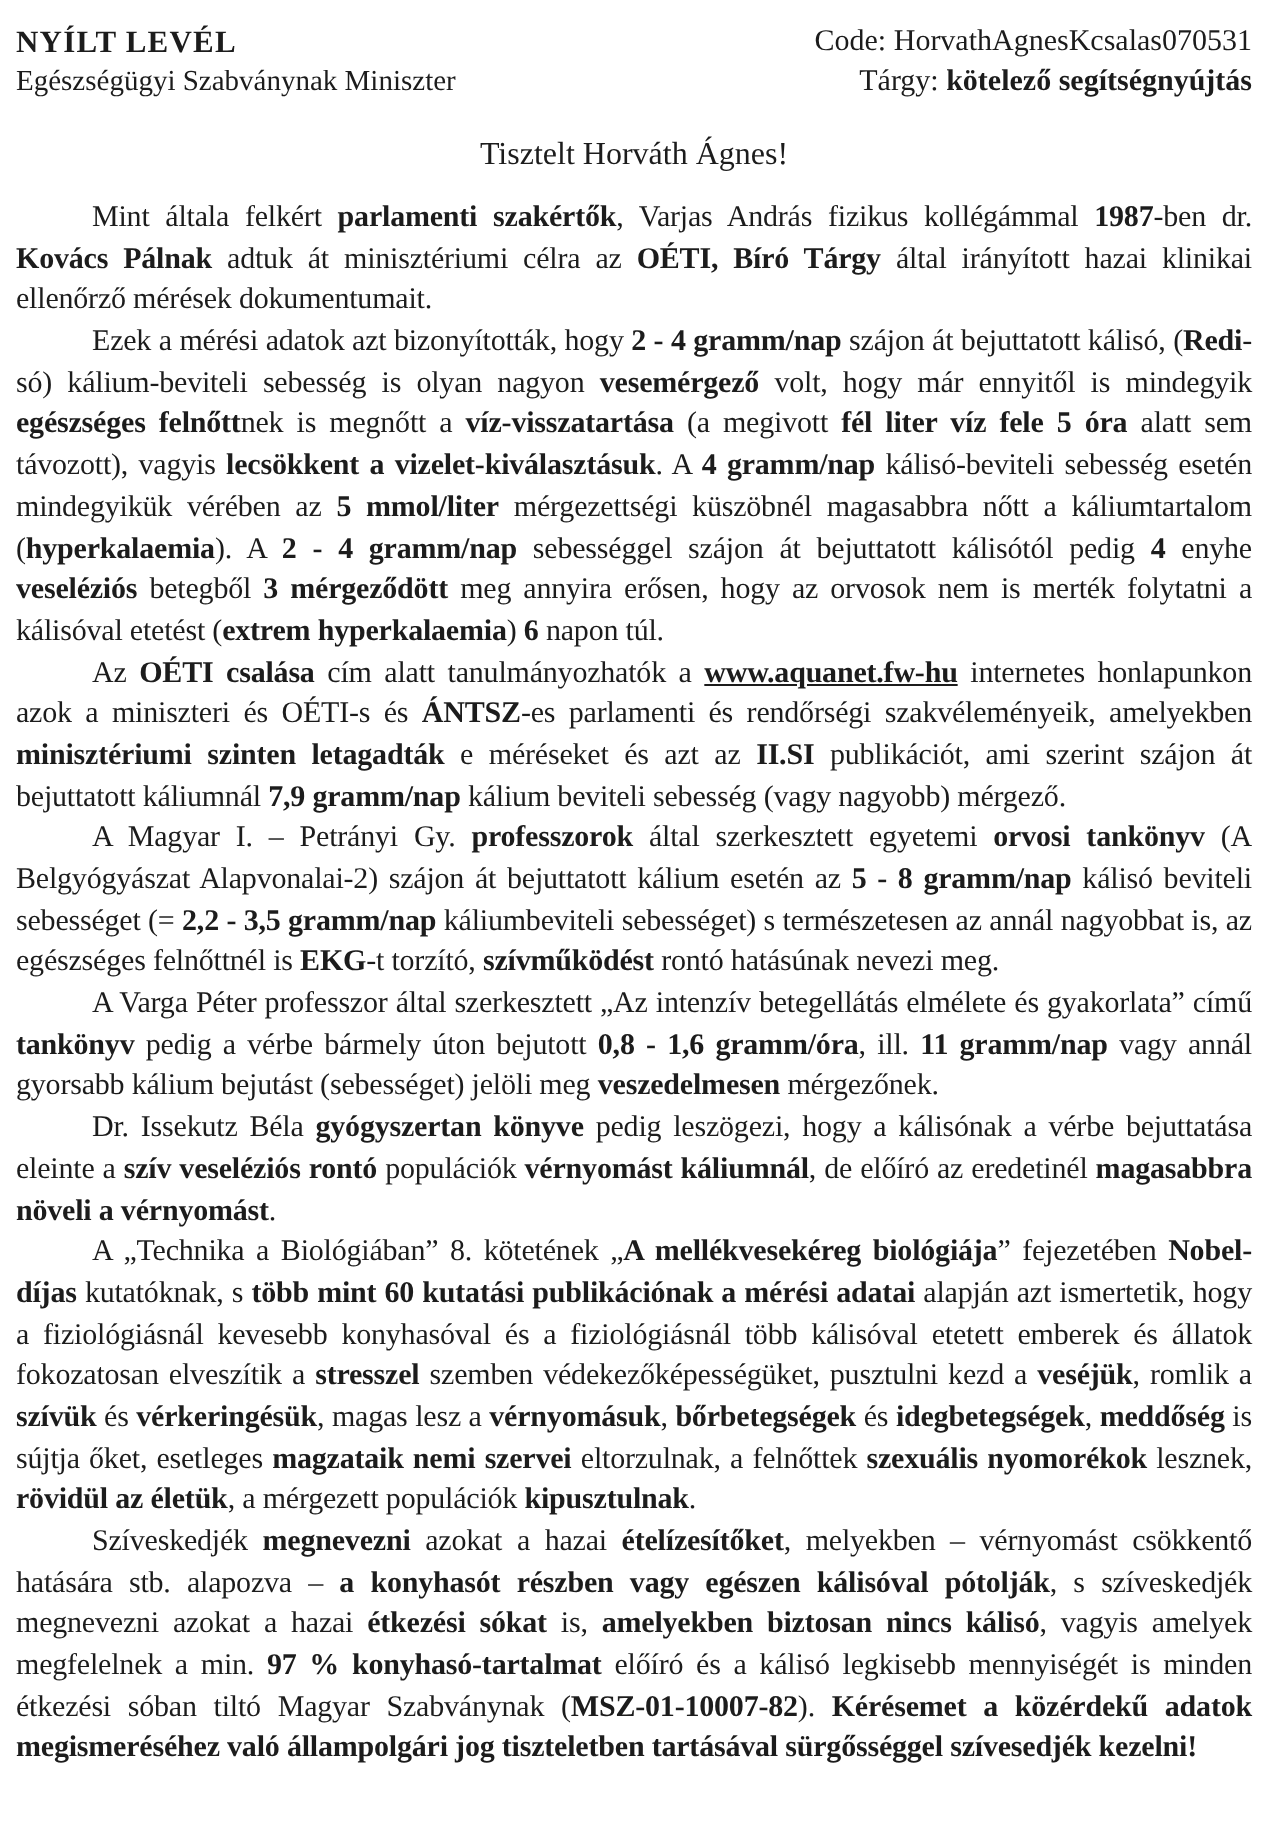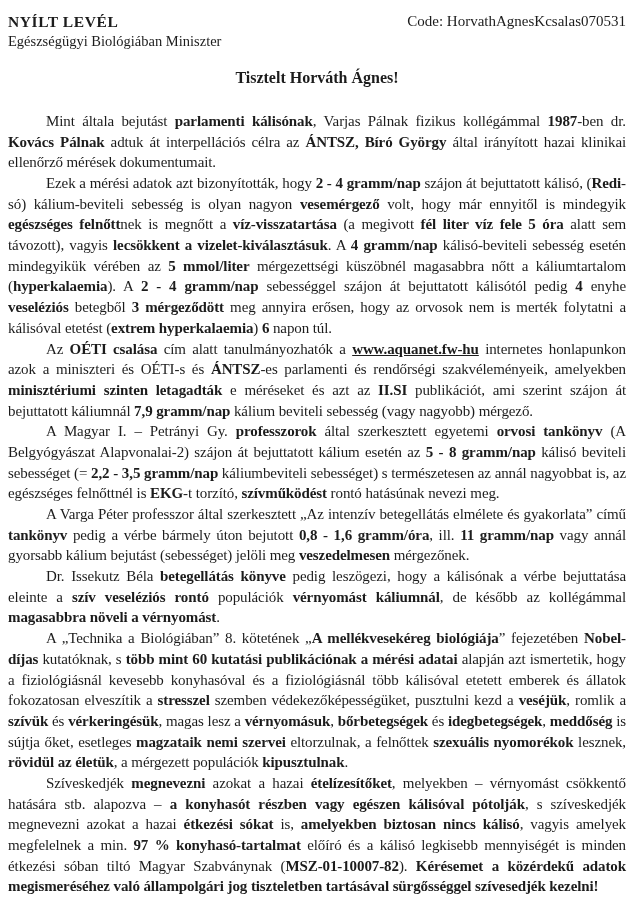--- a/index.html
+++ b/index.html
@@ -12,49 +12,50 @@
   .page{box-sizing:border-box;width:634px;height:822px;padding:12px 8px 6px 8px;position:relative;}
 
   
   .hdr{display:flex;justify-content:space-between;align-items:flex-start;font-size:15px;line-height:1.3;}
   .hdr-left .doc-type{font-weight:bold;font-size:15.5px;letter-spacing:.6px;}
   .hdr-left .addressee{font-size:14.5px;}
   .hdr-right{text-align:right;font-size:15px;}
   .hdr-right .subject-value{font-weight:bold;}
 
   
-  .salutation{text-align:center;font-weight:bold;font-size:16px;margin:18px 0 24px 0;}
+  .salutation{text-align:center;font-weight:normal;font-size:16px;margin:18px 0 12px 0;}
 
   
   .bodytext{font-size:15px;line-height:1.38;text-align:justify;letter-spacing:-0.1px;}
   .para{margin:0;text-indent:38px;}
   .para span.b{font-weight:bold;}
   .para span.u{text-decoration:underline;font-family:Liberation Serif, serif;}
 </style>
 </head>
 <body>
 
 <div class="page">
 
   <div class="hdr">
     <div class="hdr-left">
       <div class="doc-type">NYÍLT LEVÉL</div>
-      <div class="addressee">Egészségügyi Biológiában Miniszter</div>
+      <div class="addressee">Egészségügyi Szabványnak Miniszter</div>
     </div>
     <div class="hdr-right">
       <div class="code-line"><span>Code:</span> <span>HorvathAgnesKcsalas070531</span></div>
+      <div class="subject-line"><span>Tárgy:</span> <span class="subject-value">kötelező segítségnyújtás</span></div>
     </div>
   </div>
 
   <div class="salutation">Tisztelt Horváth Ágnes!</div>
 
   <div class="bodytext">
-    <p class="para"><span>Mint általa bejutást </span><span class="b">parlamenti kálisónak</span><span>, Varjas Pálnak fizikus kollégámmal </span><span class="b">1987</span><span>-ben dr. </span><span class="b">Kovács Pálnak</span><span> adtuk át interpellációs célra az </span><span class="b">ÁNTSZ, Bíró György</span><span> által irányított hazai klinikai ellenőrző mérések dokumentumait.</span></p>
+    <p class="para"><span>Mint általa felkért </span><span class="b">parlamenti szakértők</span><span>, Varjas András fizikus kollégámmal </span><span class="b">1987</span><span>-ben dr. </span><span class="b">Kovács Pálnak</span><span> adtuk át minisztériumi célra az </span><span class="b">OÉTI, Bíró Tárgy</span><span> által irányított hazai klinikai ellenőrző mérések dokumentumait.</span></p>
     <p class="para"><span>Ezek a mérési adatok azt bizonyították, hogy </span><span class="b">2 - 4 gramm/nap</span><span> szájon át bejuttatott kálisó, (</span><span class="b">Redi</span><span>-só) kálium-beviteli sebesség is olyan nagyon </span><span class="b">vesemérgező</span><span> volt, hogy már ennyitől is mindegyik </span><span class="b">egészséges felnőtt</span><span>nek is megnőtt a </span><span class="b">víz-visszatartása</span><span> (a megivott </span><span class="b">fél liter víz fele 5 óra</span><span> alatt sem távozott), vagyis </span><span class="b">lecsökkent a vizelet-kiválasztásuk</span><span>. A </span><span class="b">4 gramm/nap</span><span> kálisó-beviteli sebesség esetén mindegyikük vérében az </span><span class="b">5 mmol/liter</span><span> mérgezettségi küszöbnél magasabbra nőtt a káliumtartalom (</span><span class="b">hyperkalaemia</span><span>). A </span><span class="b">2 - 4 gramm/nap</span><span> sebességgel szájon át bejuttatott kálisótól pedig </span><span class="b">4</span><span> enyhe </span><span class="b">veseléziós</span><span> betegből </span><span class="b">3 mérgeződött</span><span> meg annyira erősen, hogy az orvosok nem is merték folytatni a kálisóval etetést (</span><span class="b">extrem hyperkalaemia</span><span>) </span><span class="b">6</span><span> napon túl.</span></p>
     <p class="para"><span>Az </span><span class="b">OÉTI csalása</span><span> cím alatt tanulmányozhatók a </span><span class="b u">www.aquanet.fw-hu</span><span> internetes honlapunkon azok a miniszteri és OÉTI-s és </span><span class="b">ÁNTSZ</span><span>-es parlamenti és rendőrségi szakvéleményeik, amelyekben </span><span class="b">minisztériumi szinten letagadták</span><span> e méréseket és azt az </span><span class="b">II.SI</span><span> publikációt, ami szerint szájon át bejuttatott káliumnál </span><span class="b">7,9 gramm/nap</span><span> kálium beviteli sebesség (vagy nagyobb) mérgező.</span></p>
     <p class="para"><span>A Magyar I. – Petrányi Gy. </span><span class="b">professzorok</span><span> által szerkesztett egyetemi </span><span class="b">orvosi tankönyv</span><span> (A Belgyógyászat Alapvonalai-2) szájon át bejuttatott kálium esetén az </span><span class="b">5 - 8 gramm/nap</span><span> kálisó beviteli sebességet (= </span><span class="b">2,2 - 3,5 gramm/nap</span><span> káliumbeviteli sebességet) s természetesen az annál nagyobbat is, az egészséges felnőttnél is </span><span class="b">EKG</span><span>-t torzító, </span><span class="b">szívműködést</span><span> rontó hatásúnak nevezi meg.</span></p>
     <p class="para"><span>A Varga Péter professzor által szerkesztett „Az intenzív betegellátás elmélete és gyakorlata” című </span><span class="b">tankönyv</span><span> pedig a vérbe bármely úton bejutott </span><span class="b">0,8 - 1,6 gramm/óra</span><span>, ill. </span><span class="b">11 gramm/nap</span><span> vagy annál gyorsabb kálium bejutást (sebességet) jelöli meg </span><span class="b">veszedelmesen</span><span> mérgezőnek.</span></p>
-    <p class="para"><span>Dr. Issekutz Béla </span><span class="b">betegellátás könyve</span><span> pedig leszögezi, hogy a kálisónak a vérbe bejuttatása eleinte a </span><span class="b">szív veseléziós rontó</span><span> populációk </span><span class="b">vérnyomást káliumnál</span><span>, de később az kollégámmal </span><span class="b">magasabbra növeli a vérnyomást</span><span>.</span></p>
+    <p class="para"><span>Dr. Issekutz Béla </span><span class="b">gyógyszertan könyve</span><span> pedig leszögezi, hogy a kálisónak a vérbe bejuttatása eleinte a </span><span class="b">szív veseléziós rontó</span><span> populációk </span><span class="b">vérnyomást káliumnál</span><span>, de előíró az eredetinél </span><span class="b">magasabbra növeli a vérnyomást</span><span>.</span></p>
     <p class="para"><span>A „Technika a Biológiában” 8. kötetének „</span><span class="b">A mellékvesekéreg biológiája</span><span>” fejezetében </span><span class="b">Nobel-díjas</span><span> kutatóknak, s </span><span class="b">több mint 60 kutatási publikációnak a mérési adatai</span><span> alapján azt ismertetik, hogy a fiziológiásnál kevesebb konyhasóval és a fiziológiásnál több kálisóval etetett emberek és állatok fokozatosan elveszítik a </span><span class="b">stresszel</span><span> szemben védekezőképességüket, pusztulni kezd a </span><span class="b">veséjük</span><span>, romlik a </span><span class="b">szívük</span><span> és </span><span class="b">vérkeringésük</span><span>, magas lesz a </span><span class="b">vérnyomásuk</span><span>, </span><span class="b">bőrbetegségek</span><span> és </span><span class="b">idegbetegségek</span><span>, </span><span class="b">meddőség</span><span> is sújtja őket, esetleges </span><span class="b">magzataik nemi szervei</span><span> eltorzulnak, a felnőttek </span><span class="b">szexuális nyomorékok</span><span> lesznek, </span><span class="b">rövidül az életük</span><span>, a mérgezett populációk </span><span class="b">kipusztulnak</span><span>.</span></p>
     <p class="para"><span>Szíveskedjék </span><span class="b">megnevezni</span><span> azokat a hazai </span><span class="b">ételízesítőket</span><span>, melyekben – vérnyomást csökkentő hatására stb. alapozva – </span><span class="b">a konyhasót részben vagy egészen kálisóval pótolják</span><span>, s szíveskedjék megnevezni azokat a hazai </span><span class="b">étkezési sókat</span><span> is, </span><span class="b">amelyekben biztosan nincs kálisó</span><span>, vagyis amelyek megfelelnek a min. </span><span class="b">97 % konyhasó-tartalmat</span><span> előíró és a kálisó legkisebb mennyiségét is minden étkezési sóban tiltó Magyar Szabványnak (</span><span class="b">MSZ-01-10007-82</span><span>). </span><span class="b">Kérésemet a közérdekű adatok megismeréséhez való állampolgári jog tiszteletben tartásával sürgősséggel szívesedjék kezelni!</span></p>
   </div>
 
 </div>
 
 </body></html>

